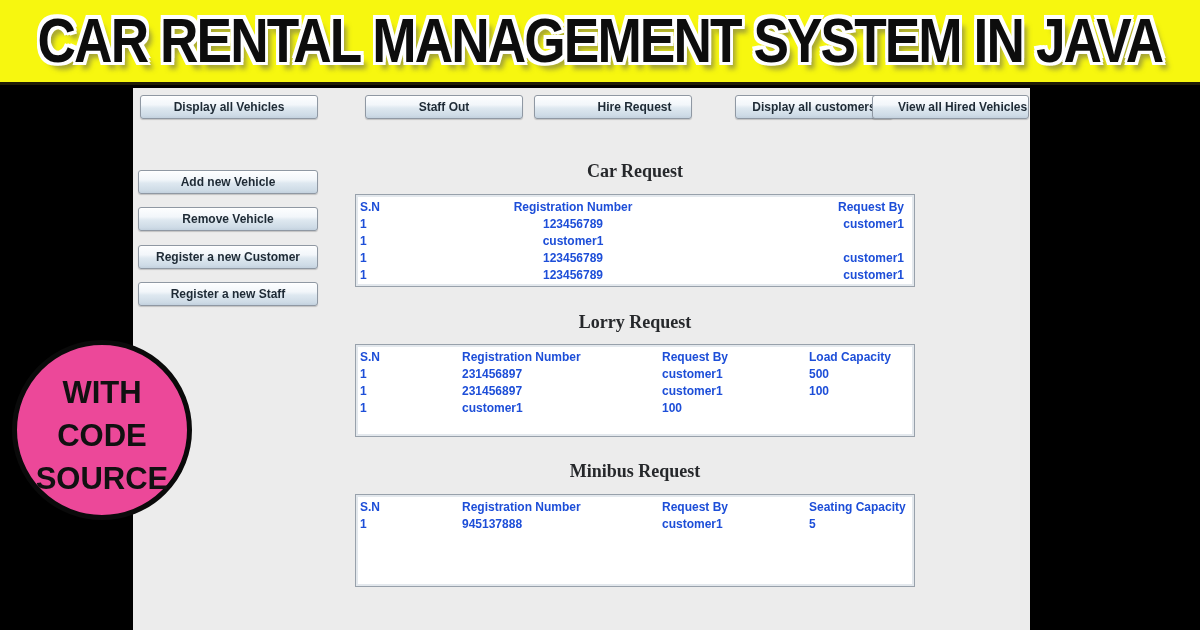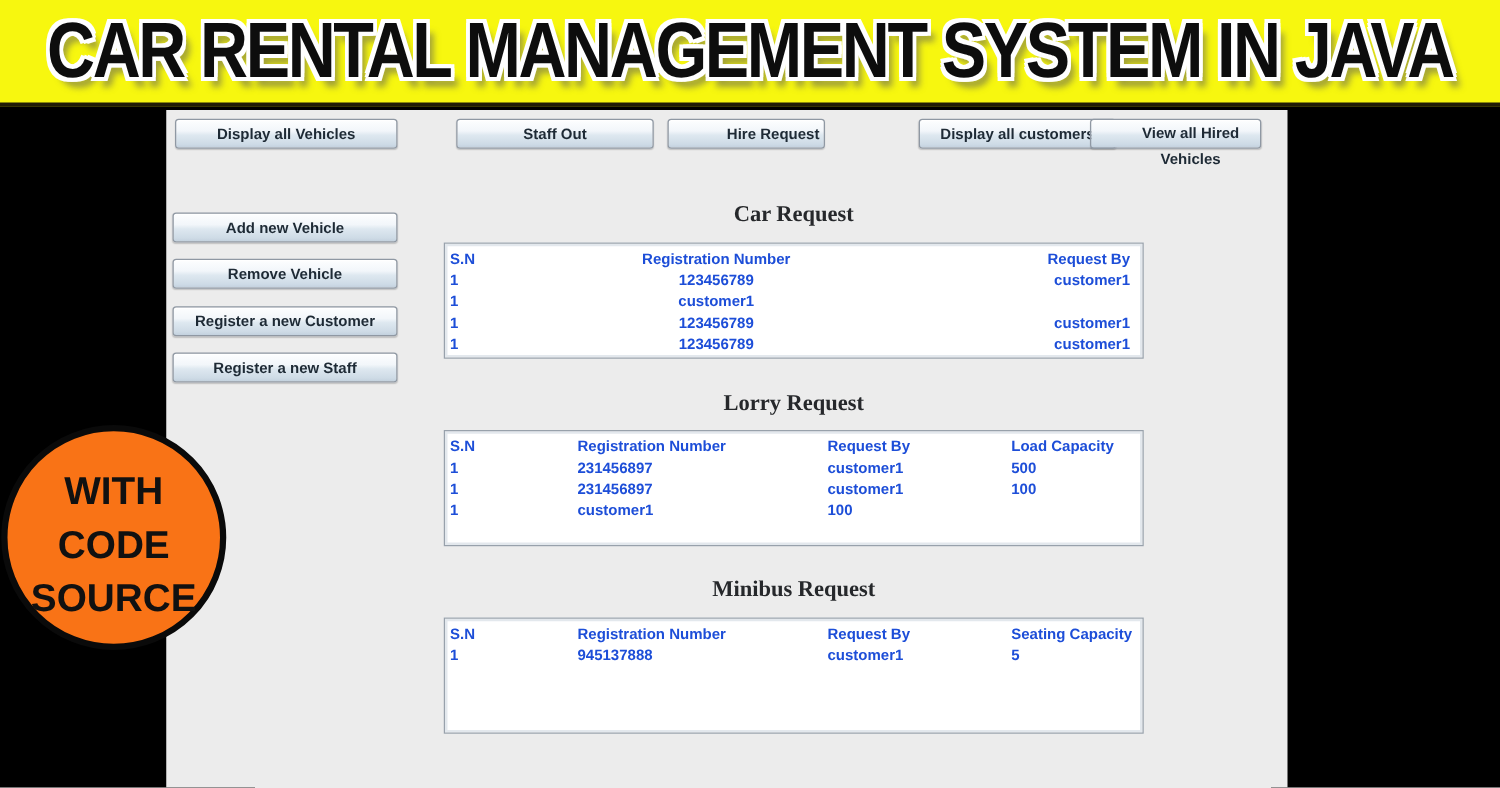--- a/index.html
+++ b/index.html
@@ -78,23 +78,23 @@
   .row3 .c:nth-child(3) { text-align:right; padding-right:10px; }
   .row4 { grid-template-columns:102px 200px 147px 1fr; }
   .c {
     font-size:12px; font-weight:bold; color:#1d4ed8;
     padding-left:4px;
     white-space:nowrap; overflow:hidden;
   }
 
   
   .badge {
-    position:absolute; left:1px; top:340px;
+    position:absolute; left:12px; top:340px;
     width:180px; height:180px;
-    background:#f97316;
+    background:#ec4899;
     border:5px solid #0a0a0a;
     border-radius:50%;
     display:flex; flex-direction:column; justify-content:center; align-items:center;
     padding-top:10px;
   }
   .badge-line {
     font-size:31px; font-weight:bold; color:#111;
     line-height:43px; letter-spacing:0px;
   }
 </style>
@@ -103,23 +103,23 @@
 
 <div class="banner">
   <div class="banner-title">CAR RENTAL MANAGEMENT SYSTEM IN JAVA</div>
 </div>
 
 <div class="app">
 
   <div>
     <button class="btn" style="left:7px;   top:7px; width:178px;">Display all Vehicles</button>
     <button class="btn" style="left:232px; top:7px; width:158px;">Staff Out</button>
-    <button class="btn" style="left:401px; top:7px; width:126px;padding-left:43px;">Hire Request</button>
+    <button class="btn" style="left:401px; top:7px; width:158px;padding-left:43px;">Hire Request</button>
     <button class="btn" style="left:570px; top:7px; width:158px;margin-left:32px;">Display all customers</button>
-    <button class="btn" style="left:739px; top:7px; width:137px;padding-left:24px;">View all Hired Vehicles</button>
+    <button class="btn" style="left:739px; top:7px; width:157px;padding-left:24px;">View all Hired Vehicles</button>
   </div>
 
   <div>
     <button class="btn" style="left:5px; top:82px;  width:180px;">Add new Vehicle</button>
     <button class="btn" style="left:5px; top:119px; width:180px;">Remove Vehicle</button>
     <button class="btn" style="left:5px; top:157px; width:180px;">Register a new Customer</button>
     <button class="btn" style="left:5px; top:194px; width:180px;">Register a new Staff</button>
   </div>
 
   <div class="sec-title" style="top:73px;">Car Request</div>

